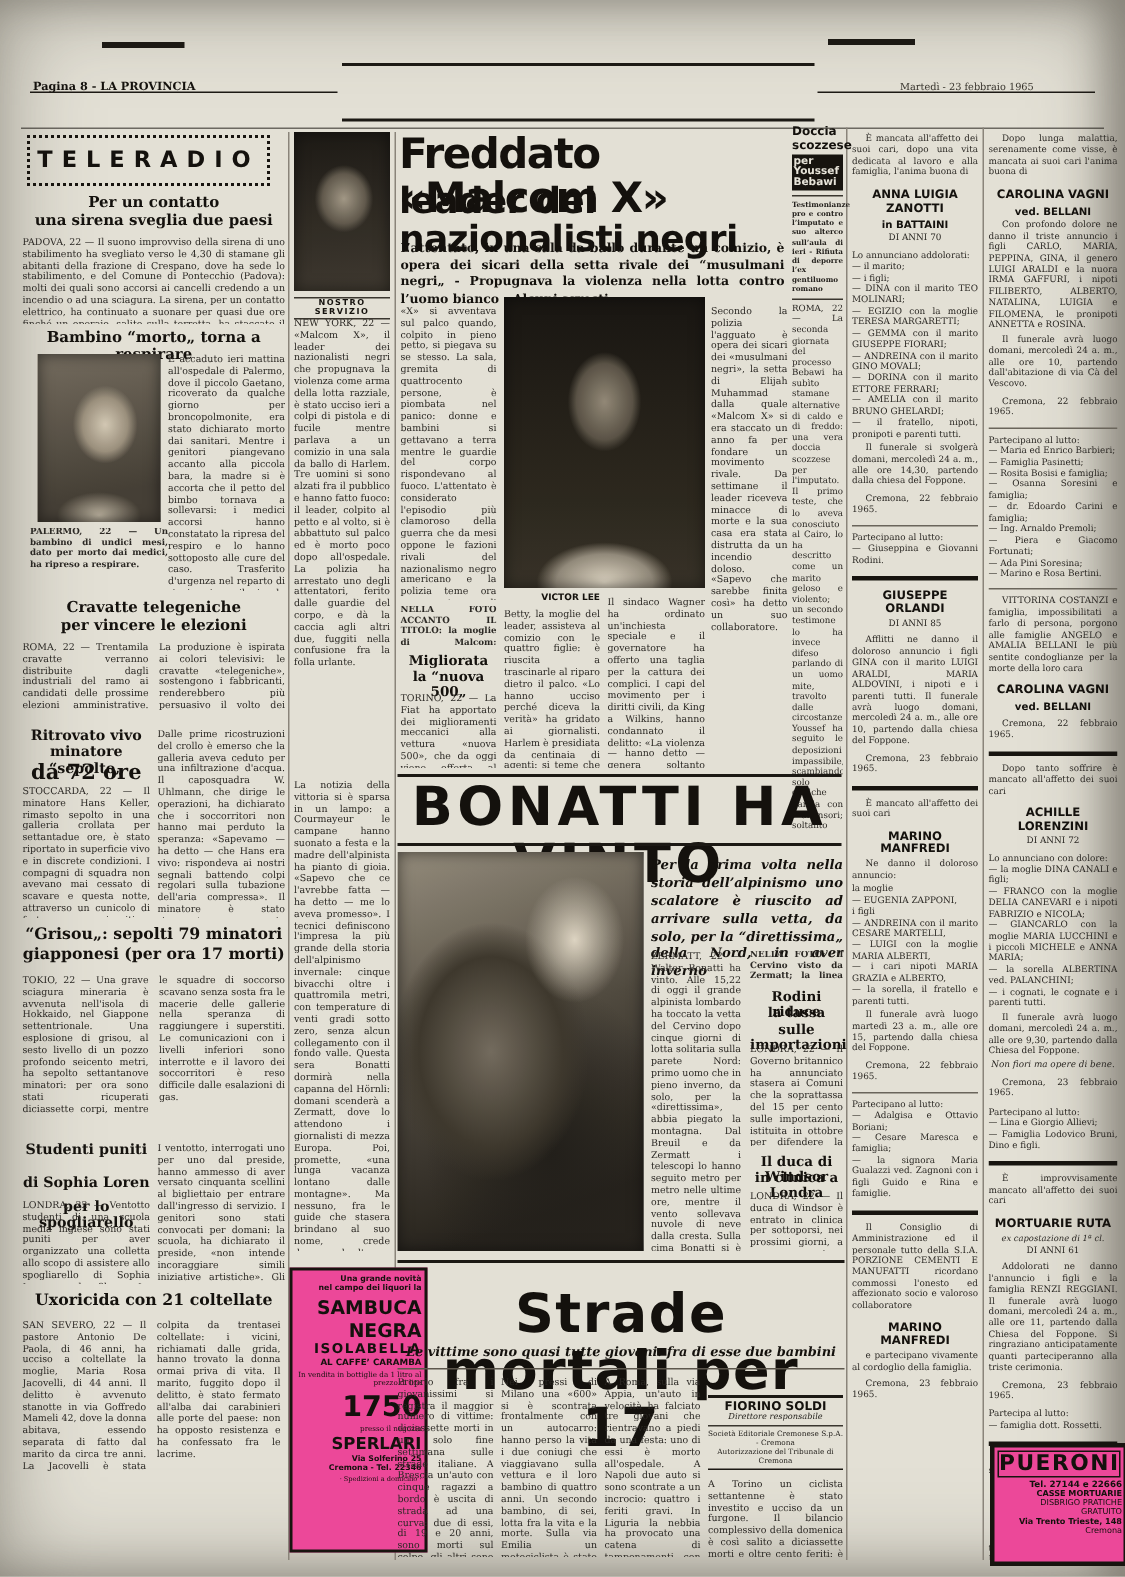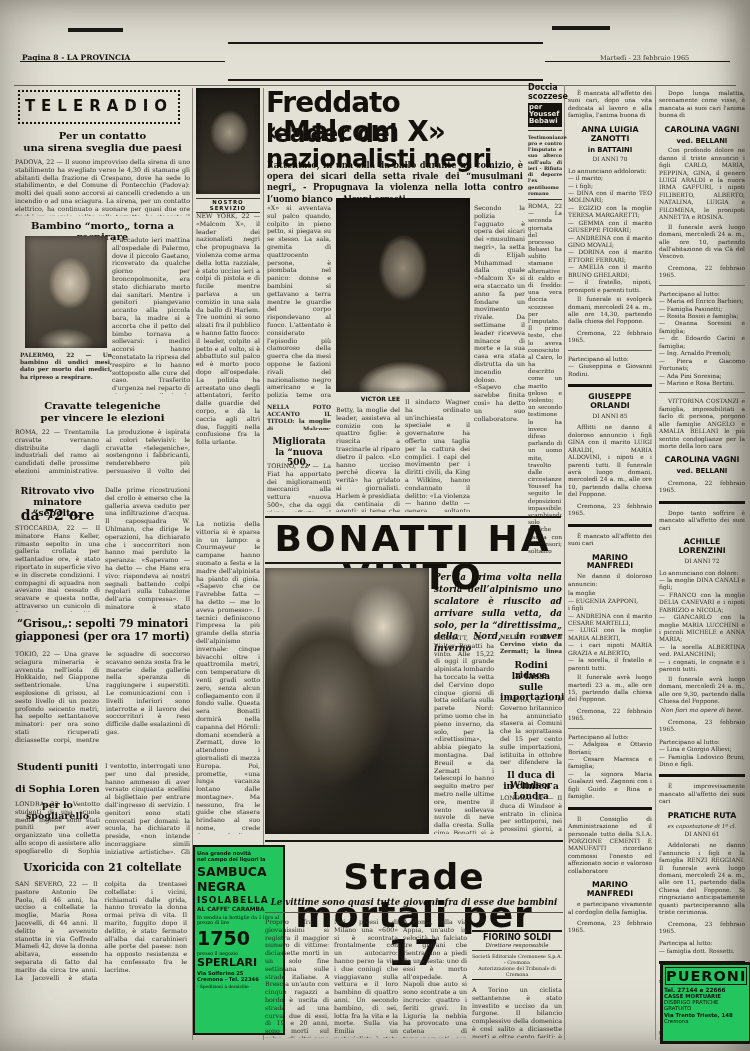--- a/index.html
+++ b/index.html
@@ -35,21 +35,21 @@
   .obitcol{position:absolute;top:88px;height:952px;overflow:hidden;font-size:5.9px;line-height:1.26;
            text-align:justify;color:#2b2824}
   .oname{font-family:"DejaVu Sans",sans-serif;font-weight:bold;font-size:7.8px;text-align:center;
          line-height:1.15;margin:6px 0 2px;color:#14110d}
   .osub{font-family:"DejaVu Sans",sans-serif;font-weight:bold;font-size:6.8px;text-align:center;margin-bottom:2px;color:#14110d}
   .oage{text-align:center;font-size:5.9px;margin:1px 0 4px}
   .odate{margin:4px 0 5px;text-indent:9px}
   .obar{height:3px;background:#17140f;margin:6px 0}
   .odiv{height:1px;background:#6a655b;margin:5px 0}
   .opara{text-indent:9px;margin:2px 0}
-  .adbox{border:2px solid #17140f;background:#22c55e;text-align:left;
+  .adbox{border:2px solid #17140f;background:#ec4899;text-align:right;
          font-family:"DejaVu Sans",sans-serif;color:#14110d;overflow:hidden}
   .revbar{background:#17140f;color:#e7e4d9}
 </style>
 </head>
 <body>
 
 <div class="page">
 
   <div class="abs rule" style="left:68px;top:28px;width:55px;height:4px"></div>
   <div class="abs rule" style="left:552px;top:26px;width:58px;height:4px"></div>
@@ -275,21 +275,21 @@
 — la sorella ALBERTINA ved. PALANCHINI;
 — i cognati, le cognate e i parenti tutti.</div>
     <div class="opara">Il funerale avrà luogo domani, mercoledì 24 a. m., alle ore 9,30, partendo dalla Chiesa del Foppone.</div>
     <div class="ctr ital">Non fiori ma opere di bene.</div>
     <div class="odate">Cremona, 23 febbraio 1965.</div>
     <div class="pre">Partecipano al lutto:
 — Lina e Giorgio Allievi;
 — Famiglia Lodovico Bruni, Dino e figli.</div>
     <div class="obar"></div>
     <div class="opara">È improvvisamente mancato all'affetto dei suoi cari</div>
-    <div class="oname">PRATICHE RUTA</div>
+    <div class="oname">MORTUARIE RUTA</div>
     <div class="ctr ital" style="font-size:5.6px">ex capostazione di 1ª cl.</div>
     <div class="oage">DI ANNI 61</div>
     <div class="opara">Addolorati ne danno l'annuncio i figli e la famiglia RENZI REGGIANI. Il funerale avrà luogo domani, mercoledì 24 a. m., alle ore 11, partendo dalla Chiesa del Foppone. Si ringraziano anticipatamente quanti parteciperanno alla triste cerimonia.</div>
     <div class="odate">Cremona, 23 febbraio 1965.</div>
     <div class="pre">Partecipa al lutto:
 — famiglia dott. Rossetti.</div>
     <div class="obar"></div>
     <div class="opara">È mancata all'affetto dei suoi cari l'anima buona di</div>
     <div class="oname">MARIA MONTAGNINI</div>
     <div class="oage">DI ANNI 56</div>

